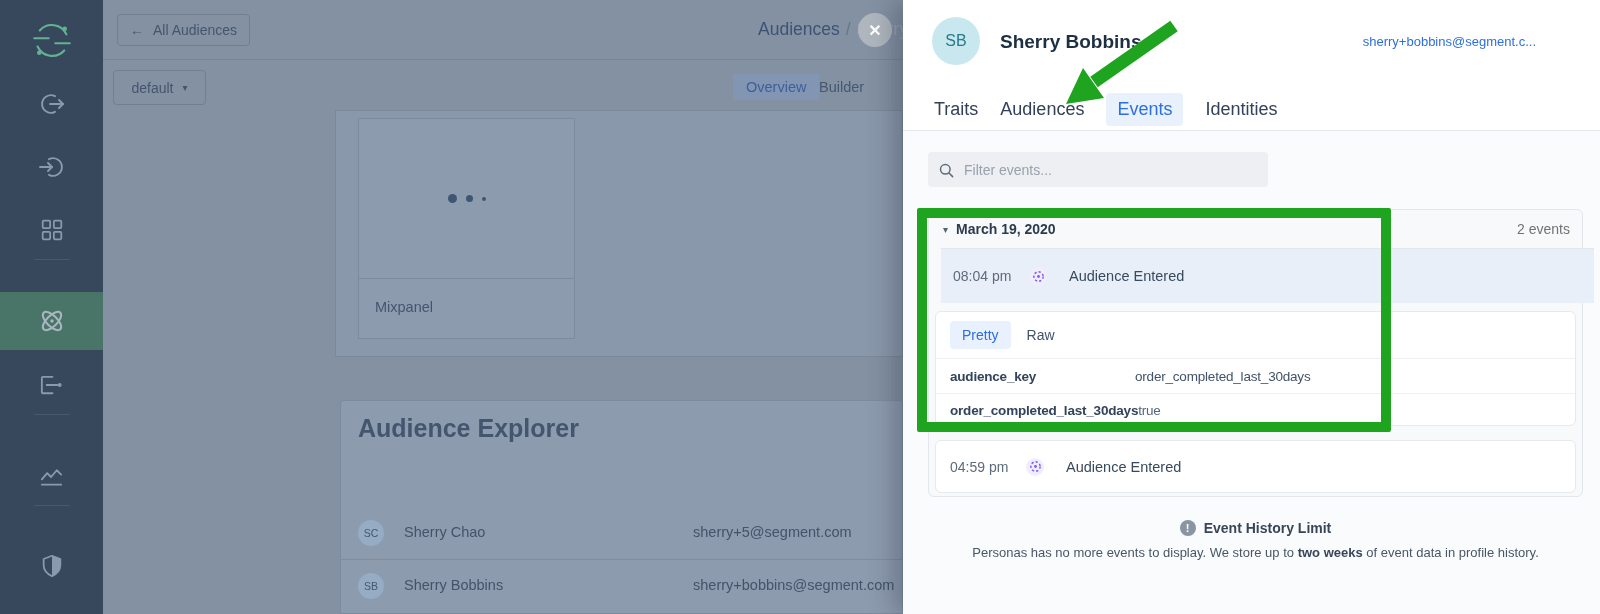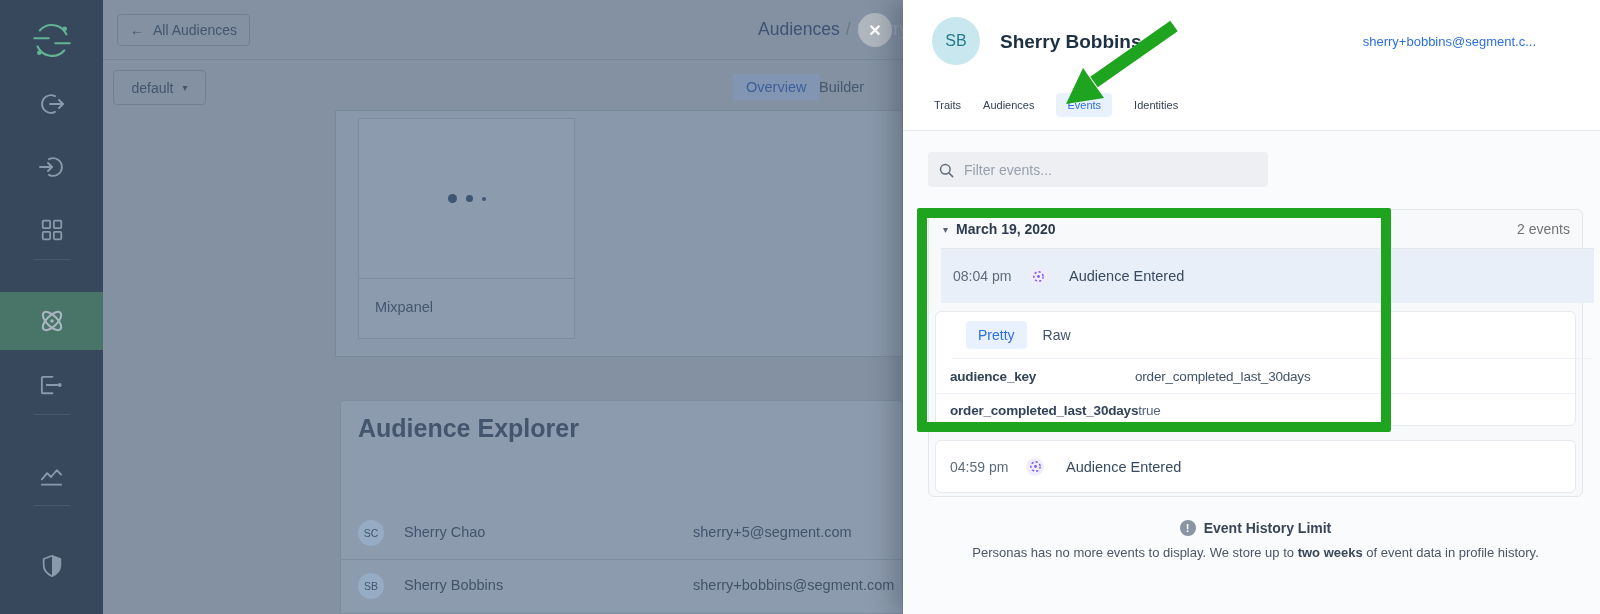--- a/index.html
+++ b/index.html
@@ -52,21 +52,21 @@
   .panel { left:903px; top:0; width:697px; height:614px; background:#FAFBFC; z-index:10;
            box-shadow:-10px 0 24px rgba(20,30,45,.28); }
   .panel-head { position:absolute; left:0; top:0; width:697px; height:131px; background:#FFFFFF;
                 border-bottom:1px solid #E4E8EC; }
   .avatar { position:absolute; left:29px; top:17px; width:48px; height:48px; border-radius:50%;
             background:#C9E7EE; color:#267A8A; font-size:16px; display:flex; align-items:center;
             justify-content:center; }
   .p-name { position:absolute; left:97px; top:31px; font-size:19px; font-weight:600; color:#1D3043; }
   .p-email { position:absolute; right:64px; top:34px; font-size:13px; color:#2D6FE0; cursor:pointer; }
   .p-tabs { position:absolute; left:31px; top:93px; display:flex; gap:22px; align-items:center; }
-  .p-tab { font-size:11px; color:#33415A; padding:6px 0; cursor:pointer; }
+  .p-tab { font-size:18px; color:#33415A; padding:6px 0; cursor:pointer; }
   .p-tab.active { color:#2D6FE0; background:#E9F1FD; border-radius:4px; padding:6px 11px; }
   .filter { position:absolute; left:25px; top:152px; width:340px; height:35px; background:#EDEFF2;
             border:none; border-radius:4px; font-size:14px; color:#3c4a5c; padding:0 10px 0 36px;
             font-family:"Liberation Sans", sans-serif; }
   .filter::placeholder { color:#98A2AE; }
   .search-ic { position:absolute; left:36px; top:163px; z-index:11; }
 
   .group-card { position:absolute; left:25px; top:209px; width:655px; height:288px;
                 background:#F7F9FA; border:1px solid #E3E7EB; border-radius:6px; }
   .group-head { position:absolute; left:0; top:0; width:100%; height:38px; display:flex;
@@ -76,21 +76,21 @@
   .g-count { margin-left:auto; font-size:14px; color:#737373; }
   .ev-row { display:flex; align-items:center; padding-left:12px; cursor:pointer;margin-left:12px; }
   .ev-row.open { position:absolute; left:0; top:38px; width:100%; height:55px; background:#E9EFF8;
                  border-top:1px solid #E3E7EB; }
   .ev-time { font-size:14px; color:#5D6B7A; width:76px; }
   .ev-ic { width:18px; height:18px; border-radius:50%; background:#F1EDFE; display:flex;
            align-items:center; justify-content:center; margin-right:22px; }
   .ev-title { font-size:14.5px; color:#384A5F; font-weight:500; }
   .detail-card { position:absolute; left:6px; top:101px; width:641px; height:115px; background:#FFFFFF;
                  border:1px solid #E6E9ED; border-radius:6px; }
-  .view-tabs { position:absolute; left:16px; top:0; width:100%; height:47px; display:flex;
+  .view-tabs { position:absolute; left:0; top:0; width:100%; height:47px; display:flex;
                align-items:center; padding-left:14px; border-bottom:1px solid #EDF0F4; }
   .vt { font-size:14px; cursor:pointer; }
   .vt.active { color:#2D6FE0; background:#E8F1FD; border-radius:4px; padding:6px 12px; }
   .vt.plain { color:#42526E; margin-left:16px; }
   .prop-row { position:absolute; left:0; width:100%; height:35px; display:flex; align-items:center;
               padding-left:14px; font-size:13.5px; letter-spacing:-0.2px; }
   .prop-row.r0 { top:47px; border-bottom:1px solid #EDF0F4; }
   .prop-row.r1 { top:82px; height:33px; }
   .p-key { flex:0 0 185px; font-weight:bold; color:#32435A; white-space:nowrap; }
   .p-val { color:#42536A; white-space:nowrap; }

